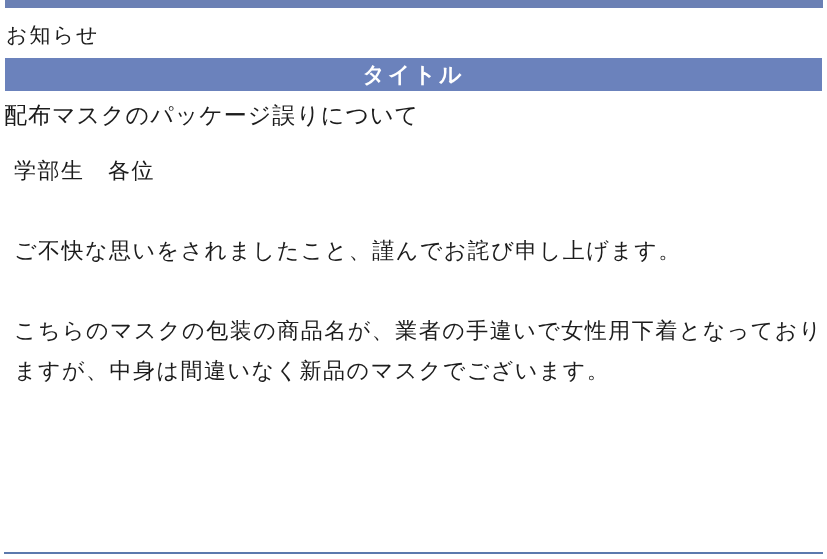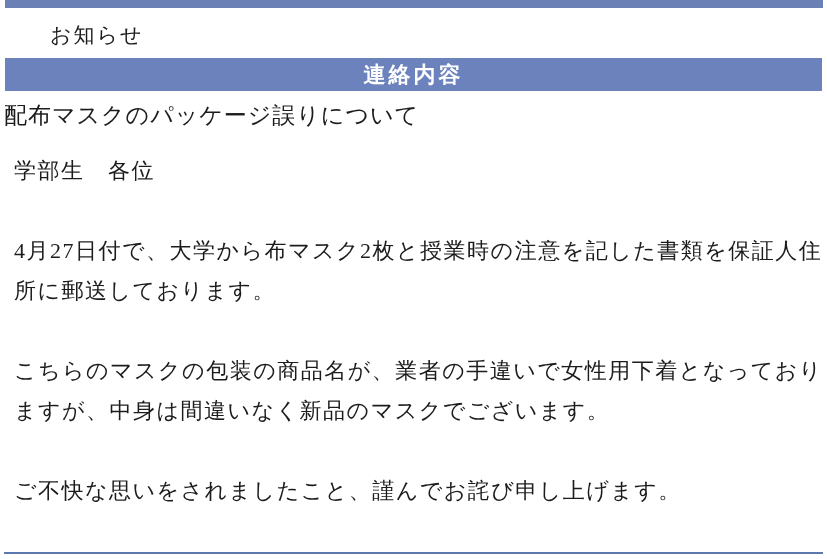--- a/index.html
+++ b/index.html
@@ -15,21 +15,20 @@
   .top-bar {
     height: 8px;
     margin: 0 4px 0 5px;
     background: #6b80b4;
   }
   .notice-label {
     font-size: 21px;
     line-height: 30px;
     padding: 12px 0 0 6px;
     letter-spacing: 2px;
-    margin-left: 44px;
   }
   .section-header {
     height: 33px;
     margin: 0 5px;
     background: #6b82bc;
     color: #ffffff;
     display: flex;
     align-items: center;
     justify-content: center;
     font-size: 22px;
@@ -62,27 +61,26 @@
 </style>
 </head>
 <body>
 
 <div class="page">
   <div class="top-bar"></div>
 
   <div class="notice-label">お知らせ</div>
 
   <div class="section-header first">
-    <span>連絡内容</span>
+    <span>タイトル</span>
   </div>
 
   <div class="doc-title">配布マスクのパッケージ誤りについて</div>
 
 
   <div class="body-text">
     <p class="salutation">学部生　各位</p>
-    <p>4月27日付で、大学から布マスク2枚と授業時の注意を記した書類を保証人住所に郵送しております。</p>
+    <p>ご不快な思いをされましたこと、謹んでお詫び申し上げます。</p>
     <p>こちらのマスクの包装の商品名が、業者の手違いで女性用下着となっておりますが、中身は間違いなく新品のマスクでございます。</p>
-    <p>ご不快な思いをされましたこと、謹んでお詫び申し上げます。</p>
   </div>
 
   <div class="bottom-line"></div>
 </div>
 
 </body></html>

